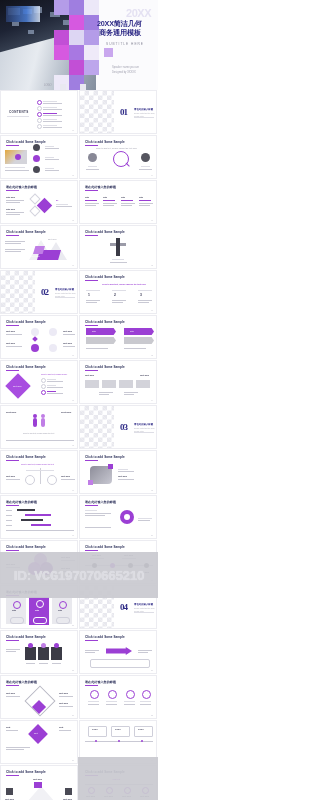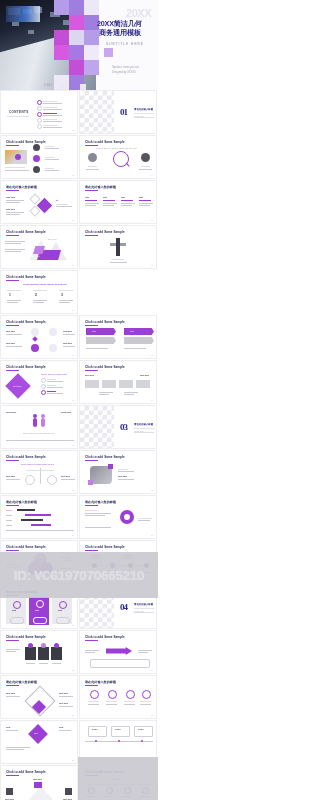--- a/index.html
+++ b/index.html
@@ -252,20 +252,27 @@
         <div class="dk" style="left:36px;top:12px;width:4px;height:18px;"></div>
         <div class="gray" style="left:30px;top:17px;width:6px;height:3px;background:#9b9ba8;"></div>
         <div class="gray" style="left:40px;top:17px;width:6px;height:3px;background:#9b9ba8;"></div>
         <div class="ln" style="left:32px;top:33px;width:12px;"></div>
           <div class="ln d" style="left:30px;top:35.5px;width:17px;"></div>
         <div class="pg">08</div>
       </div>
     </div>
 
     <div class="row">
+      <div class="slide sec">
+        <div class="checker"></div>
+        <div class="sec-num">02</div>
+        <div class="sec-tx">请在此处输入标题</div>
+        <div class="sec-tx2">Please enter the title here, please enter</div>
+        <div class="ln" style="left:54px;top:25.5px;width:20px;"></div>
+      </div>
       <div class="slide">
         <div class="s-title">Click to add Same Sample</div>
         <div class="s-rule"></div>
         <div class="tx b" style="left:22px;top:12px;color:#9b3fd4;">Click to add text, please modify the text here</div>
         <div class="tx b" style="left:8px;top:22px;font-size:3.4px;color:#3a3a55;">1</div>
         <div class="tx b" style="left:34px;top:22px;font-size:3.4px;color:#3a3a55;">2</div>
         <div class="tx b" style="left:60px;top:22px;font-size:3.4px;color:#3a3a55;">3</div>
         <div class="ln" style="left:6px;top:19px;width:14px;"></div>
         <div class="ln" style="left:32px;top:19px;width:14px;"></div>
         <div class="ln" style="left:58px;top:19px;width:14px;"></div>

